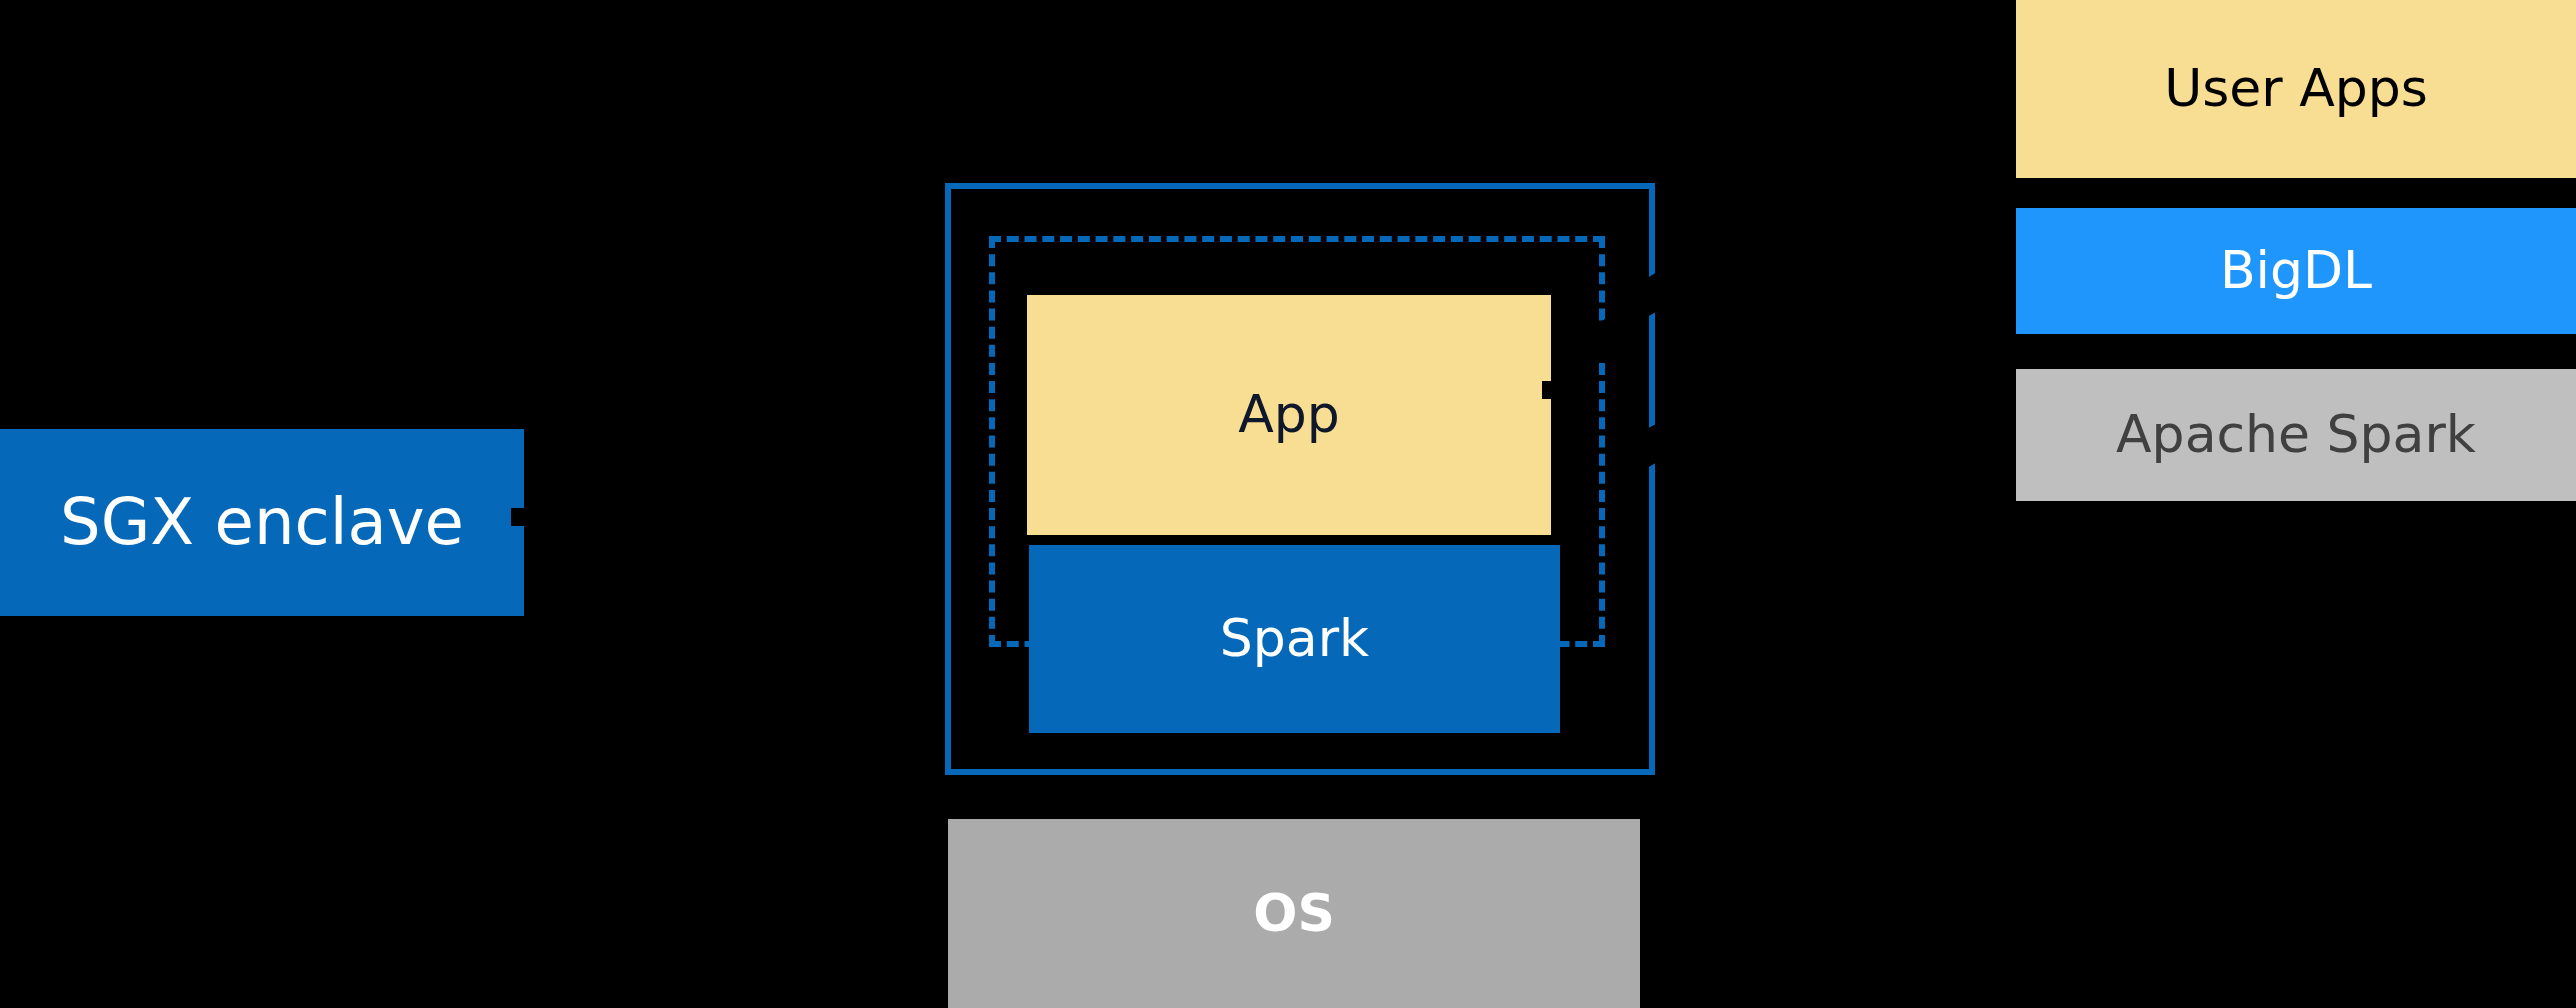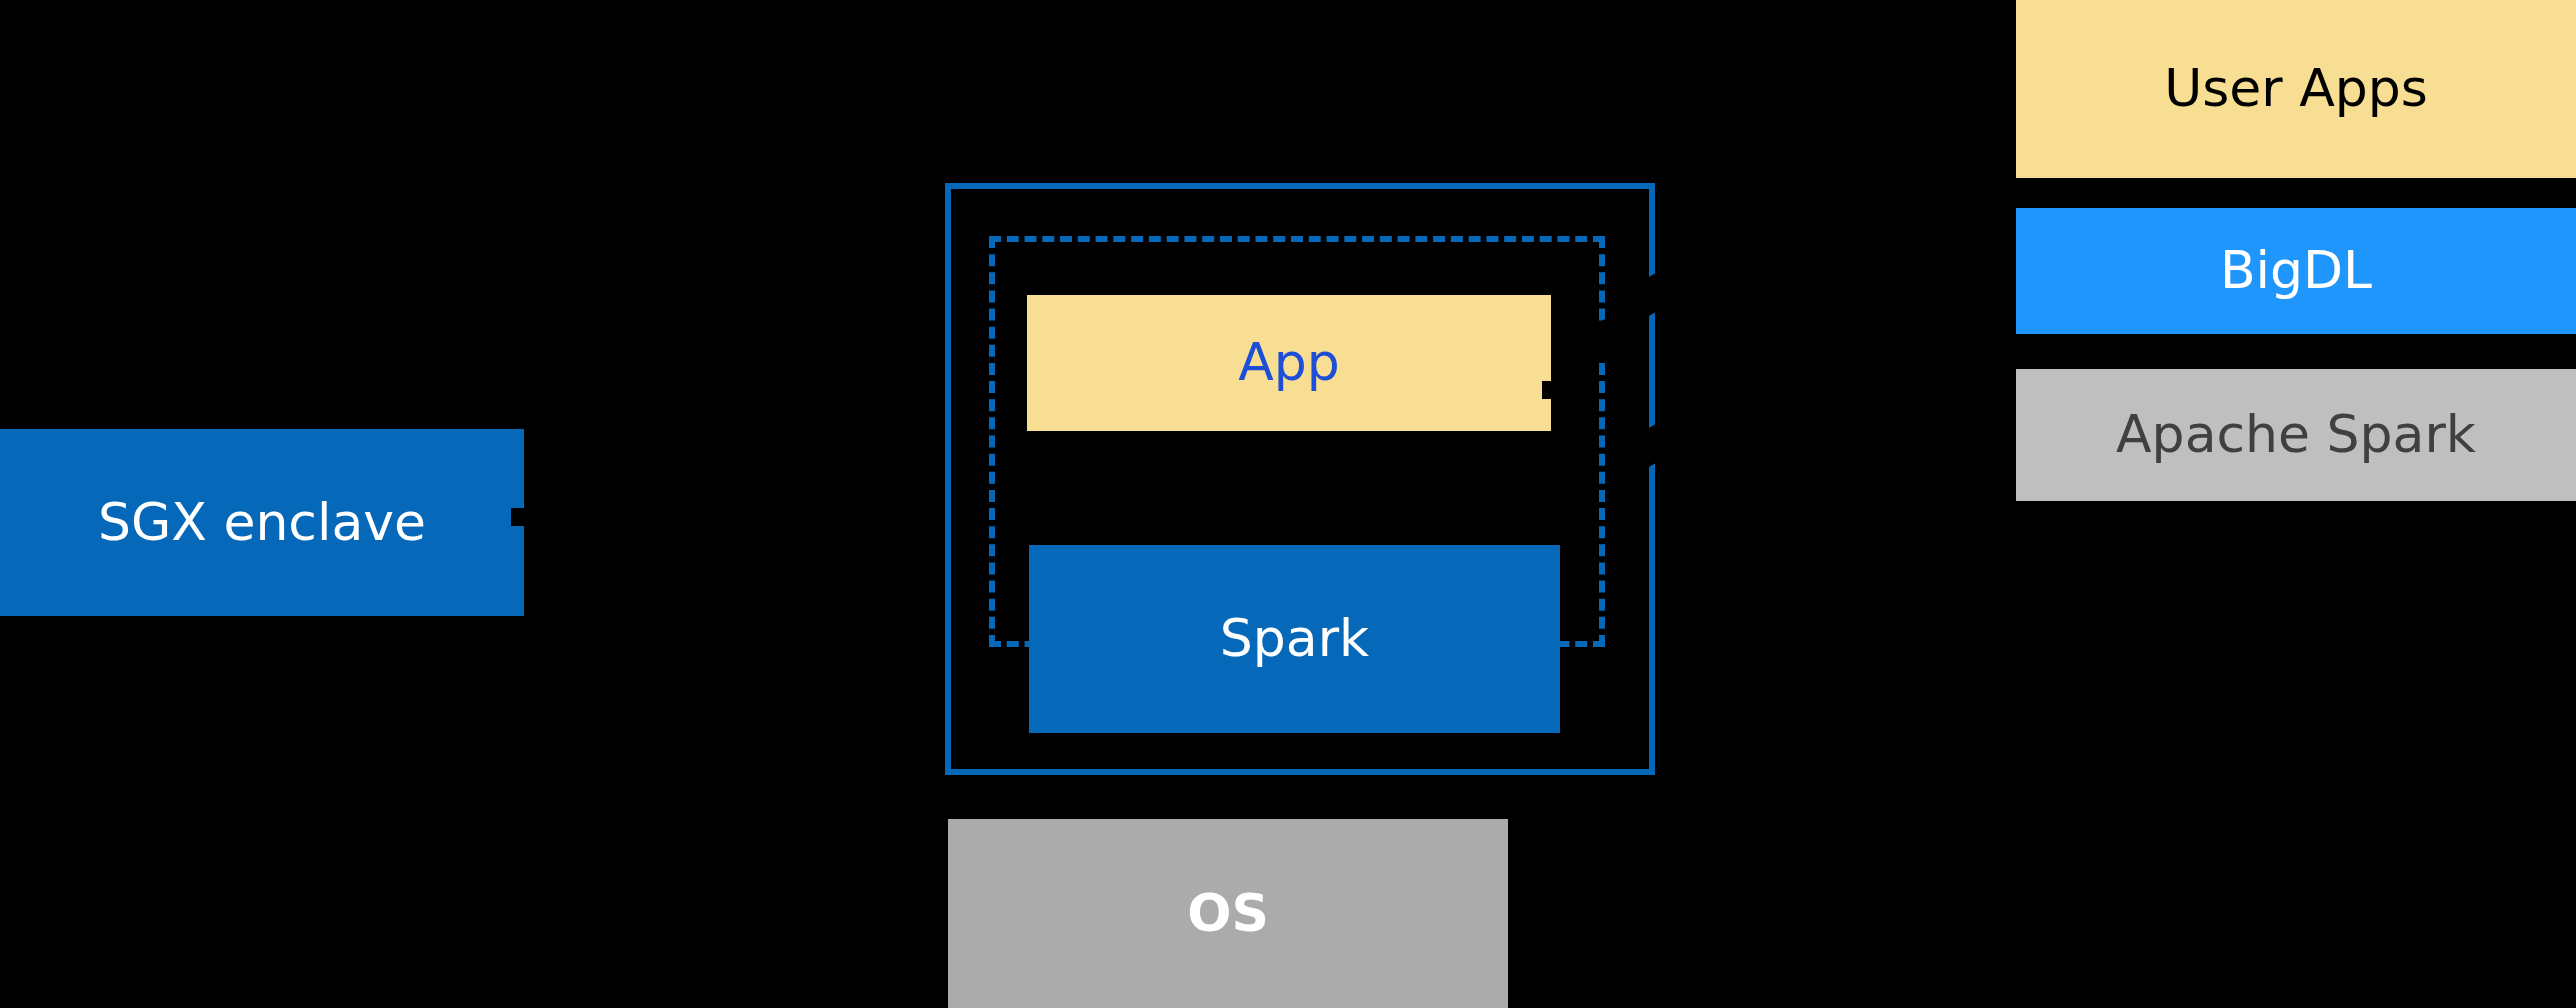--- a/index.html
+++ b/index.html
@@ -27,21 +27,21 @@
   }
 
   
   #sgx-enclave {
     left: 0px;
     top: 429px;
     width: 524px;
     height: 187px;
     background: #0568B8;
     color: #FFFFFF;
-    font-size: 52px;
+    font-size: 64px;
     font-weight: 400;
   }
 
   
   #enclave-outer {
     left: 945px;
     top: 183px;
     width: 710px;
     height: 592px;
     border: 6.7px solid #0568B8;
@@ -54,42 +54,42 @@
     width: 616px;
     height: 411px;
     border: 6.7px dashed #0568B8;
     background: transparent;
   }
 
   #app-box {
     left: 1027px;
     top: 295px;
     width: 524px;
-    height: 136px;
+    height: 240px;
     background: #F7DE92;
-    color: #1d4ed8;
+    color: #0f172a;
     font-size: 52px;
     font-weight: 400;
   }
 
   #libos-box {
     left: 1029px;
     top: 545px;
     width: 531px;
     height: 188px;
     background: #0568B8;
     color: #FFFFFF;
     font-size: 52px;
     font-weight: 400;
   }
 
   #os-box {
     left: 948px;
     top: 819px;
-    width: 560px;
+    width: 692px;
     height: 189px;
     background: #ABABAB;
     color: #FFFFFF;
     font-size: 52px;
     font-weight: 700;
   }
 
   
   #user-apps-box {
     left: 2016px;

